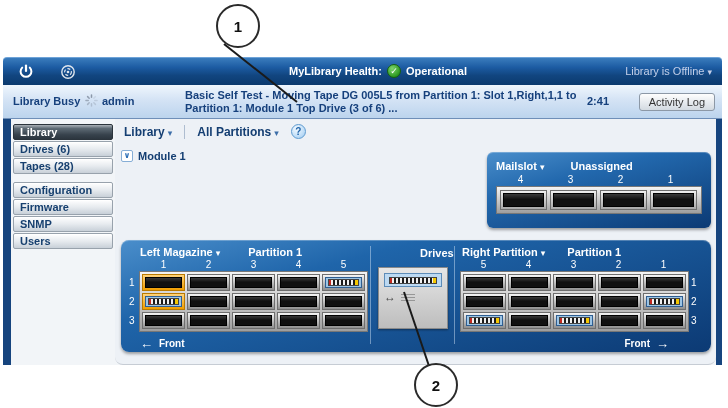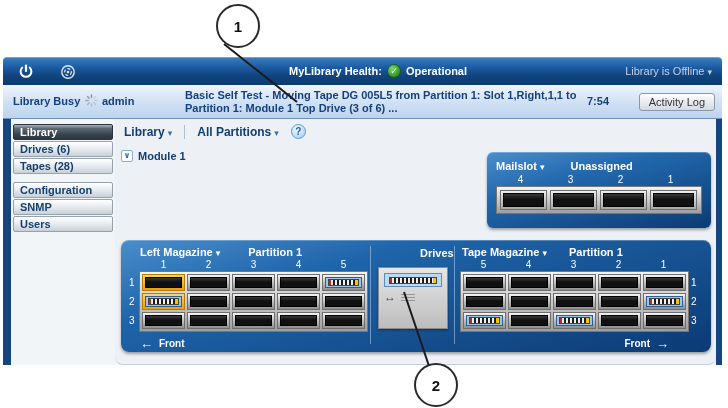--- a/index.html
+++ b/index.html
@@ -184,33 +184,34 @@
             <line x1="9.5" y1="9.5" x2="11.2" y2="11.2" opacity=".35"></line>
           <line x1="2.8" y1="11.2" x2="4.5" y2="9.5" opacity=".6"></line>
             <line x1="9.5" y1="4.5" x2="11.2" y2="2.8" opacity=".2"></line>
         </g>
       </svg>
       <span class="sb-user">admin</span>
       <div class="sb-msg">
         <div>Basic Self Test - Moving Tape DG 005L5 from Partition 1: Slot 1,Right,1,1 to</div>
         <div>Partition 1: Module 1 Top Drive (3 of 6) ...</div>
       </div>
-      <span class="sb-time">7:54</span>
+      <span class="sb-time">2:41</span>
       <button class="activity-btn">Activity Log</button>
     </div>
 
     <div class="wbody">
       <div class="sidebar" id="sidebar">
           <div class="side-group">
             <div class="side-item selected">Library</div>
             <div class="side-item">Drives (6)</div>
             <div class="side-item">Tapes (28)</div>
           </div>
           <div class="side-group">
             <div class="side-item">Configuration</div>
+            <div class="side-item">Firmware</div>
             <div class="side-item">SNMP</div>
             <div class="side-item">Users</div>
           </div>
         </div>
 
       <div class="content">
 
         <div class="toolbar">
           <span class="menu-item"><span>Library</span><span class="caret">▾</span></span>
           <span class="tb-sep"></span>
@@ -347,21 +348,21 @@
               <span class="vents">
                   <i></i>
                   <i></i>
                   <i></i>
                 </span>
             </div>
           </div>
 
           <div class="mag" style="left:339px">
             <div class="mag-head" style="padding-left:2px">
-              <span class="panel-label"><span>Tape Magazine</span><span class="caret">▾</span></span>
+              <span class="panel-label"><span>Right Partition</span><span class="caret">▾</span></span>
               <span class="panel-label" style="margin-left:22px">Partition 1</span>
             </div>
             <div class="col-nums" style="padding-left:2px" id="right-cols">
                 <span>5</span>
                 <span>4</span>
                 <span>3</span>
                 <span>2</span>
                 <span>1</span>
               </div>
             <div class="mag-body" id="right-body">

